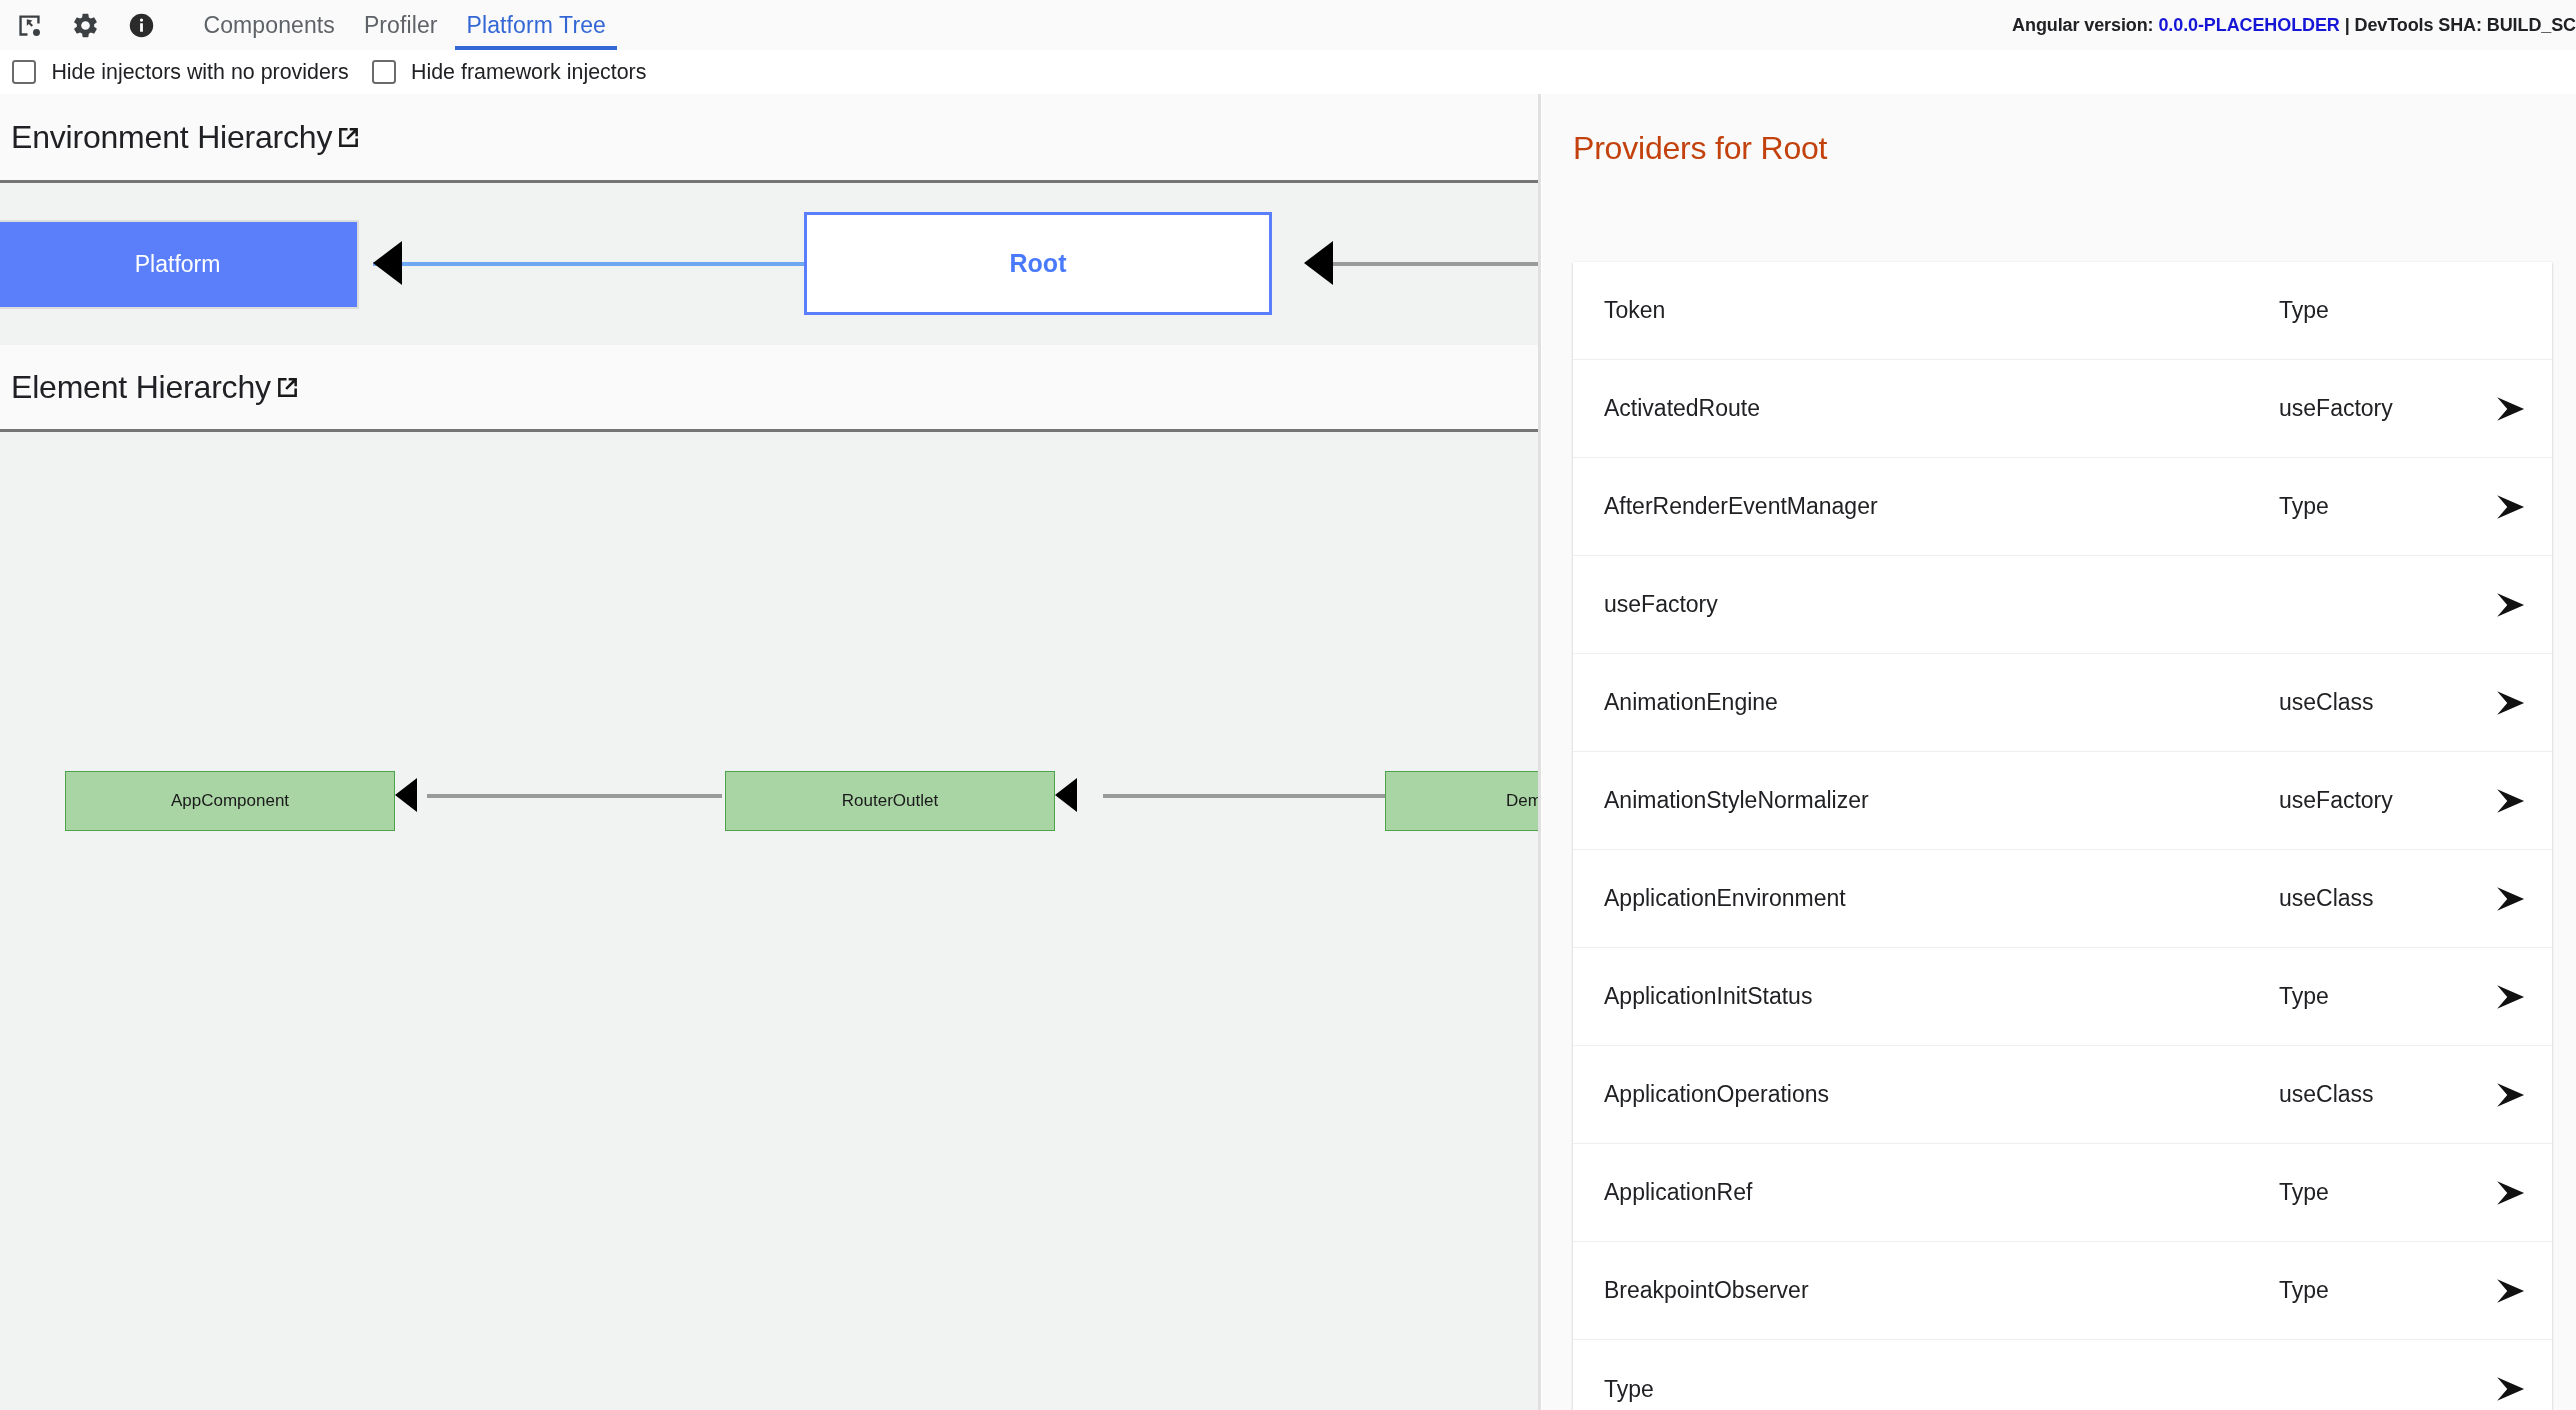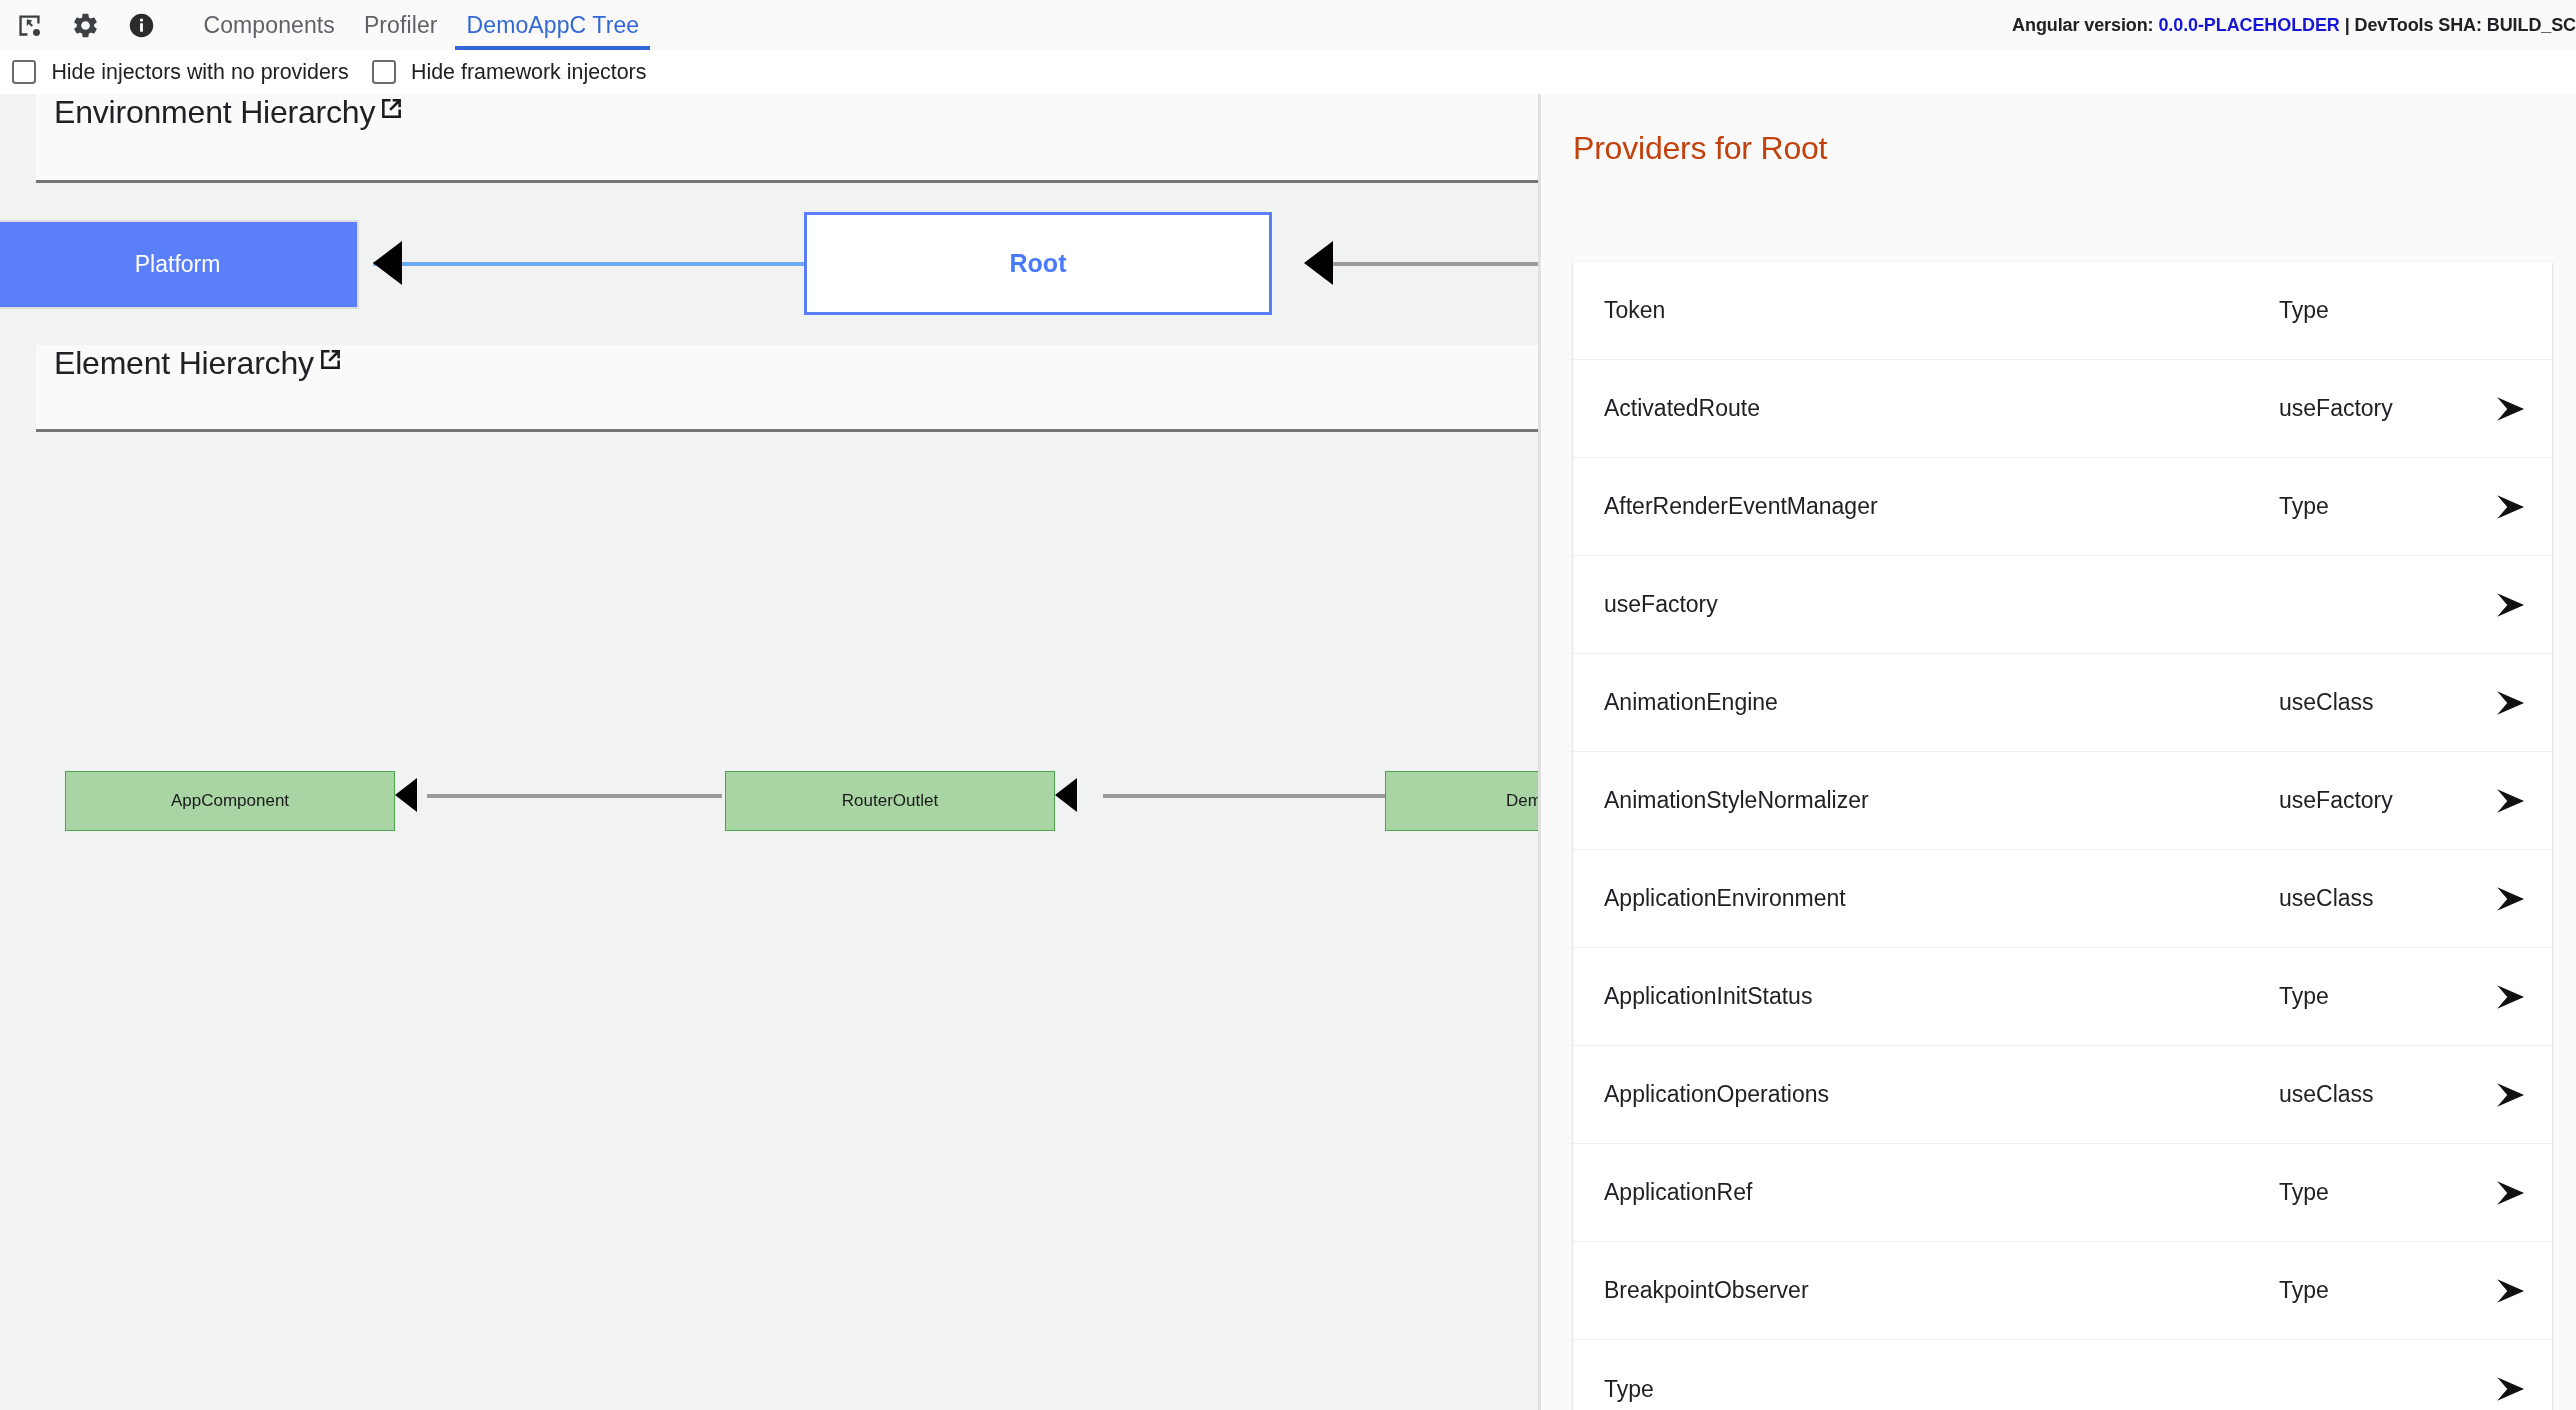--- a/index.html
+++ b/index.html
@@ -82,24 +82,23 @@
 
   
   #left-pane {
     position: absolute; left: 0; top: 94px;
     width: 1538px; height: 1316px;
     background: #f1f2f2;
     overflow: hidden;
   }
   .hier-header {
     background: #fafafa;
-    display: flex; align-items: flex-start;
-    padding-left: 18px;
+    display: flex; align-items: center;
+    padding-left: 11px;
     border-bottom: 3.4px solid #757575;
-    margin-left: 36px;
   }
   #env-header { height: 89px; }
   #elem-header { height: 87px; }
   .hier-title {
     font-size: 32px; color: #202124; font-weight: 400;
     letter-spacing: -0.2px;
   }
   .open-ext { margin-left: 1.7px; display: inline-flex; align-items: flex-start; cursor: pointer; }
   .open-ext svg { display: block; }
 
@@ -228,21 +227,21 @@
   </div>
 
   <div class="tb-tabs">
     <div class="tb-tab">
       <span>Components</span>
     </div>
     <div class="tb-tab">
       <span>Profiler</span>
     </div>
     <div class="tb-tab active">
-      <span>DemoAppC Tree</span>
+      <span>Platform Tree</span>
     </div>
   </div>
 
   <div class="tb-version">
     <span>Angular version: </span><span class="ver">0.0.0-PLACEHOLDER</span><span> | DevTools SHA: BUILD_SC</span>
   </div>
 </div>
 
 <div id="filters">
   <label class="cbx-wrap">

